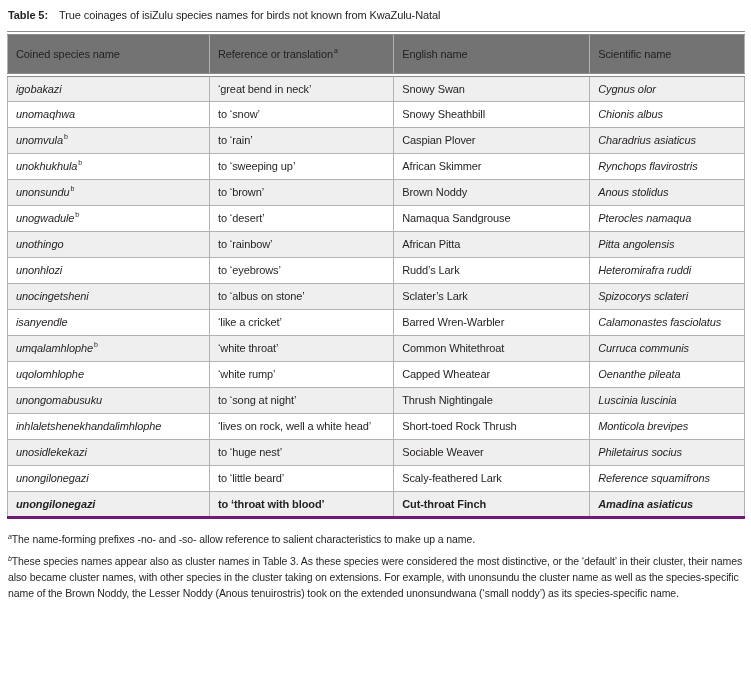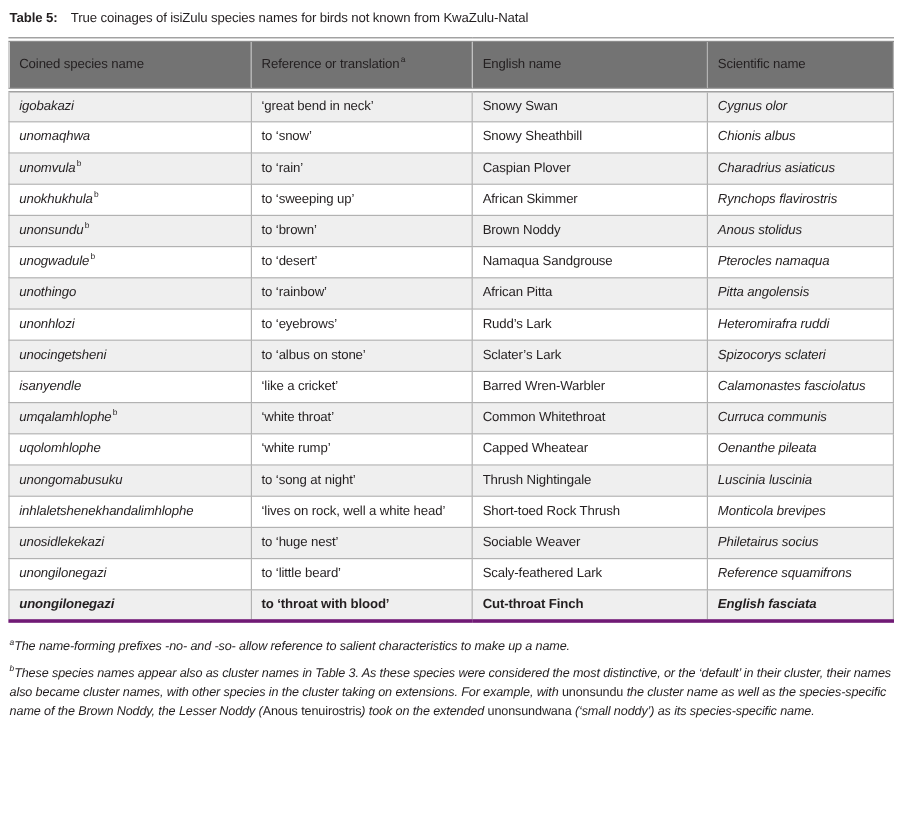--- a/index.html
+++ b/index.html
@@ -74,21 +74,21 @@
     font-size: 10.5px;
     line-height: 1.5;
     letter-spacing: -0.1px;
   }
   .footnote sup.fmk {
     font-size: 7px;
     line-height: 0;
     vertical-align: super;
     font-style: italic;
   }
-  .footnote .it { font-style: italic; }
+  .footnote .it { }
   .footnote .rm { font-style: normal; }
 </style>
 </head>
 <body>
 
 <div class="page">
 
   <div class="caption">
     <span class="cap-label">Table 5:</span>
     <span class="cap-text">True coinages of isiZulu species names for birds not known from KwaZulu-Natal</span>
@@ -203,21 +203,21 @@
         <tr>
           <td class="c-coined">unongilonegazi</td>
           <td class="c-trans">to ‘little beard’</td>
           <td class="c-eng">Scaly-feathered Lark</td>
           <td class="c-sci">Reference squamifrons</td>
         </tr>
         <tr>
           <td class="c-coined">unongilonegazi</td>
           <td class="c-trans">to ‘throat with blood’</td>
           <td class="c-eng">Cut-throat Finch</td>
-          <td class="c-sci">English fasciata</td>
+          <td class="c-sci">Amadina asiaticus</td>
         </tr>
       </tbody>
   </table>
 
   <div class="footnotes">
     <p class="footnote"><sup class="fmk">a</sup><span class="it">The name-forming prefixes -no- and -so- allow reference to salient characteristics to make up a name.</span></p>
     <p class="footnote"><sup class="fmk">b</sup><span id="fn-b-segments"><span class="it">These species names appear also as cluster names in Table 3. As these species were considered the most distinctive, or the ‘default’ in their cluster, their names also became cluster names, with other species in the cluster taking on extensions. For example, with </span><span class="rm">unonsundu</span><span class="it"> the cluster name as well as the species-specific name of the Brown Noddy, the Lesser Noddy (</span><span class="rm">Anous tenuirostris</span><span class="it">) took on the extended </span><span class="rm">unonsundwana</span><span class="it"> (‘small noddy’) as its species-specific name.</span></span></p>
   </div>
 
 </div>

